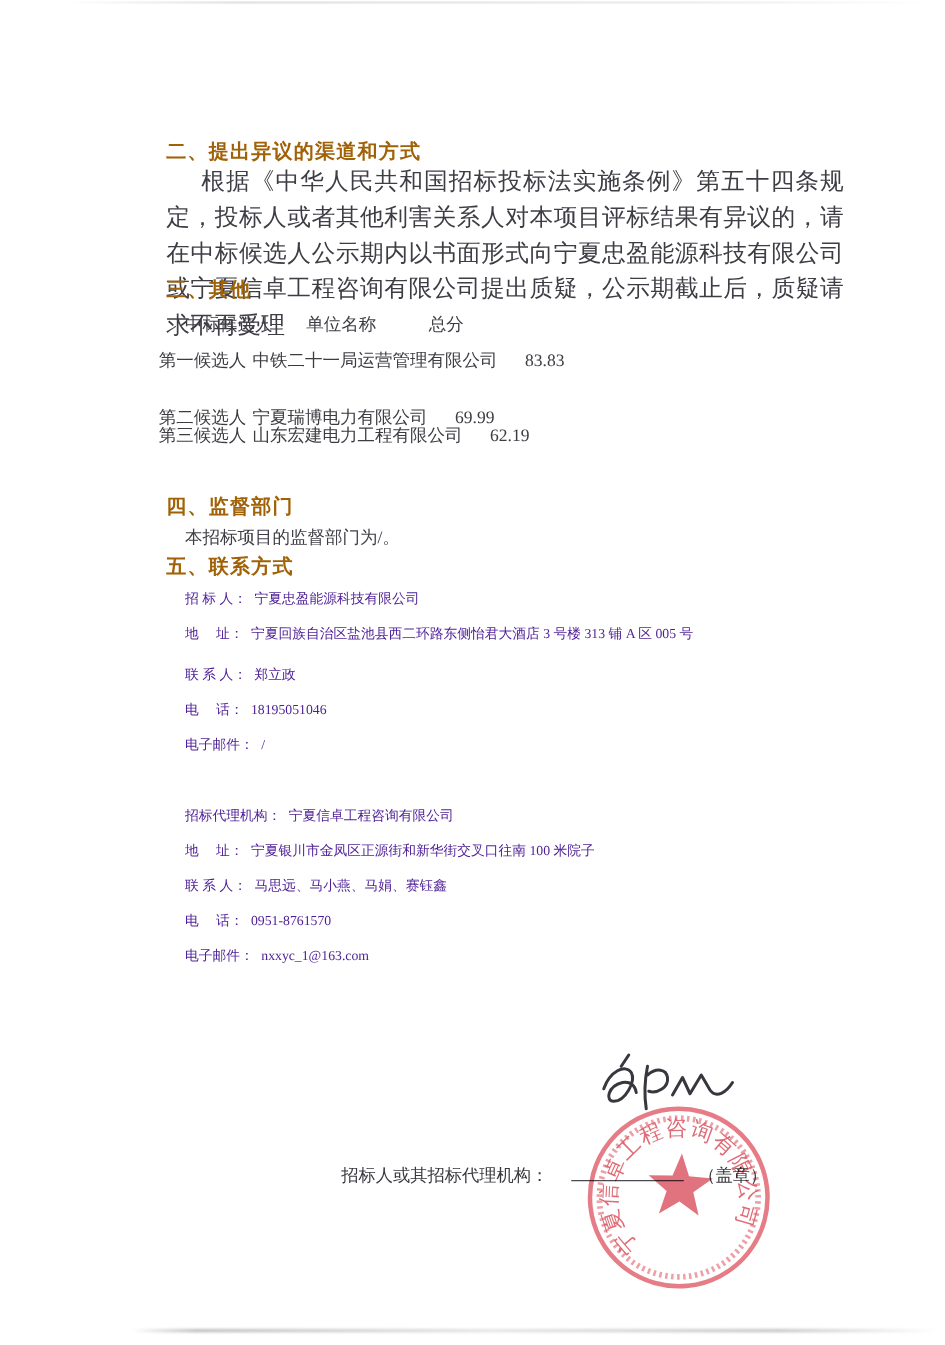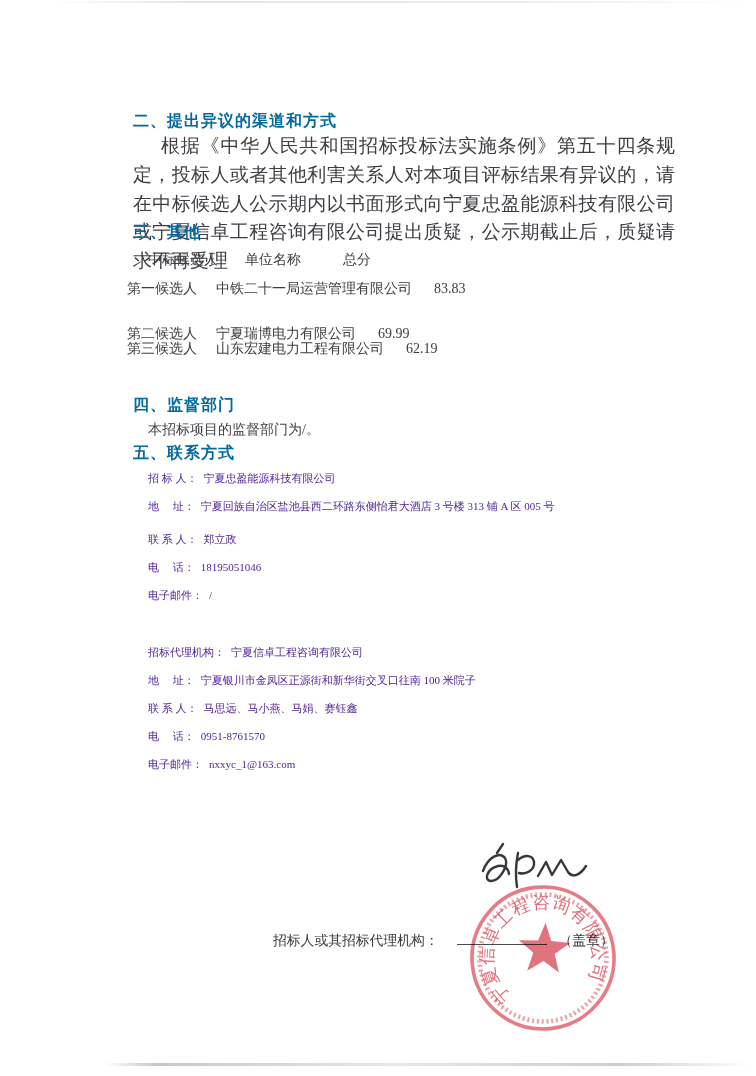--- a/index.html
+++ b/index.html
@@ -10,38 +10,38 @@
     background:#ffffff;
     overflow:hidden;
     font-family:"Liberation Serif","DejaVu Serif",serif;
     color:#3b3b41;
   }
   .abs{position:absolute;}
   .sec-heading{
     font-family:"Liberation Sans","DejaVu Sans",sans-serif;
     font-weight:bold;
     font-size:16px;
-    color:#0369a1;
+    color:#a16207;
     letter-spacing:1px;
     white-space:nowrap;
   }
   .para{
     width:542px;
     font-size:19px;
     line-height:28.8px;
     text-indent:28px;
     text-align:justify;
     color:#3d3d44;
     margin:0;
   }
   .body-line{font-size:14px;white-space:nowrap;color:#3d3d44;}
   .cand-header,.cand-row{font-size:14px;white-space:nowrap;color:#3c3c42;}
   .cand-header .unit{margin-left:27px;}
   .cand-header .score-h{margin-left:42px;}
-  .cand-row .company{margin-left:19px;}
+  .cand-row .company{margin-left:5px;}
   .cand-row .score{margin-left:22px;font-family:"Liberation Serif","DejaVu Serif",serif;}
   .contact-row{font-size:11px;white-space:nowrap;color:#4c1d95;}
   .contact-row .lbl{white-space:pre;}
   .contact-row .val{margin-left:6px;}
   .signoff{font-size:13.8px;white-space:nowrap;color:#38383e;}
   .fill-line{
     display:inline-block;
     border-bottom:1.3px solid #4a4a50;
     height:13px;
     vertical-align:baseline;

